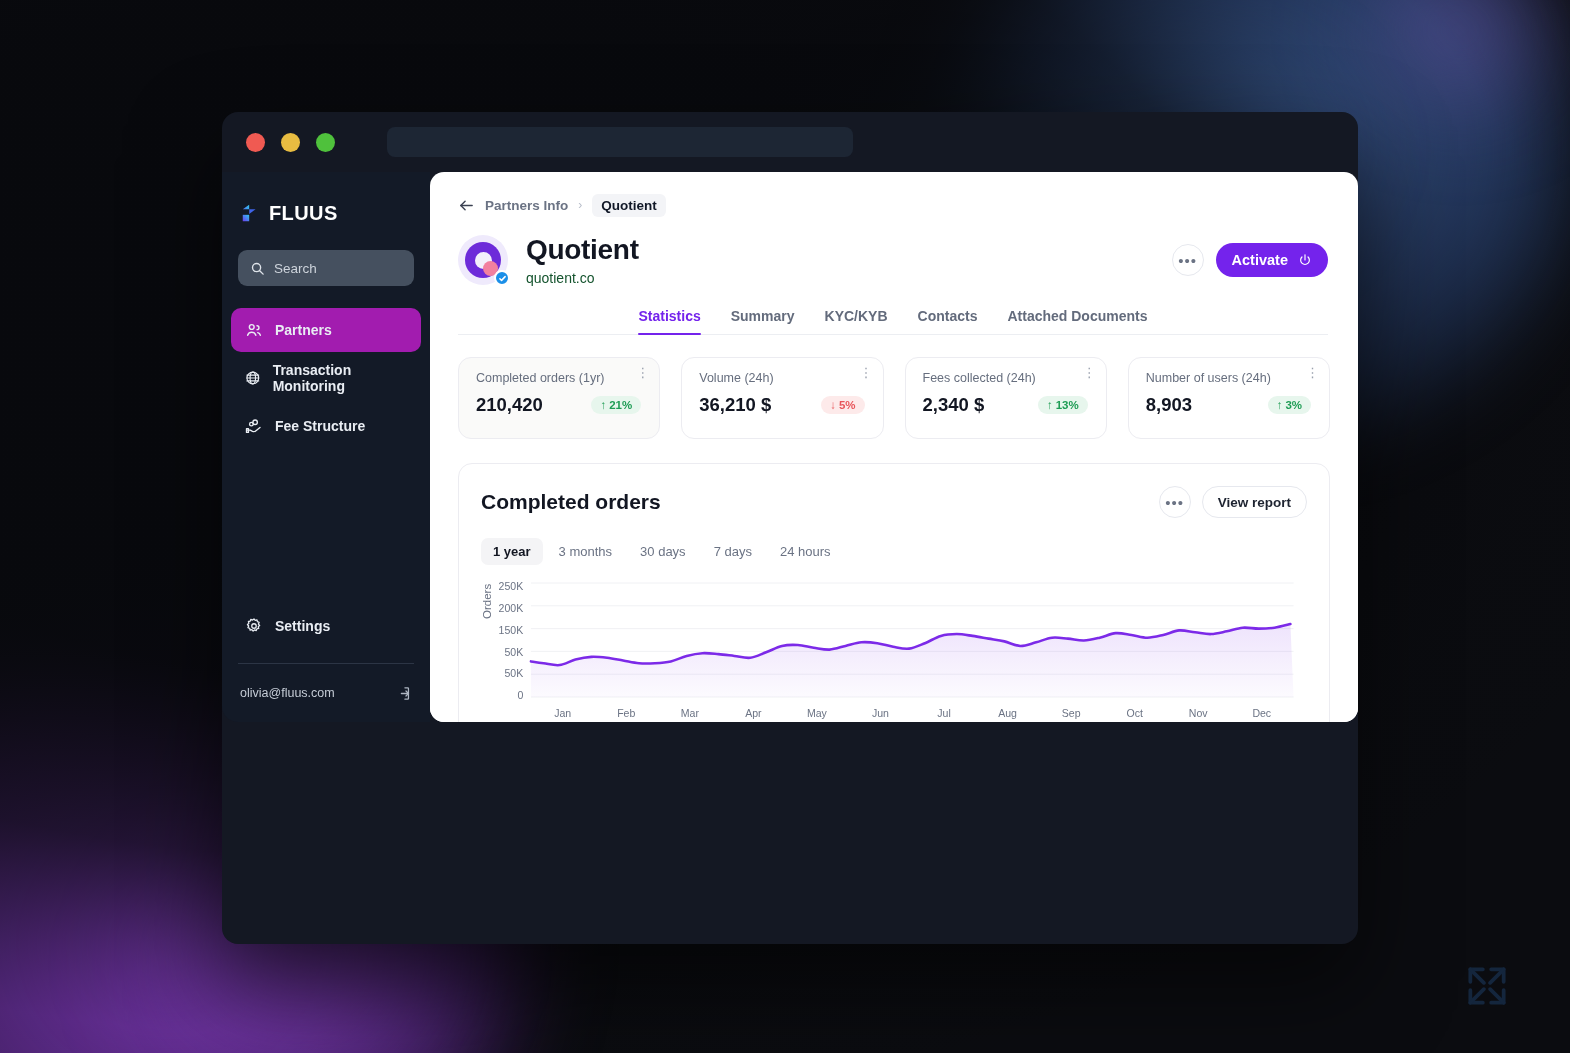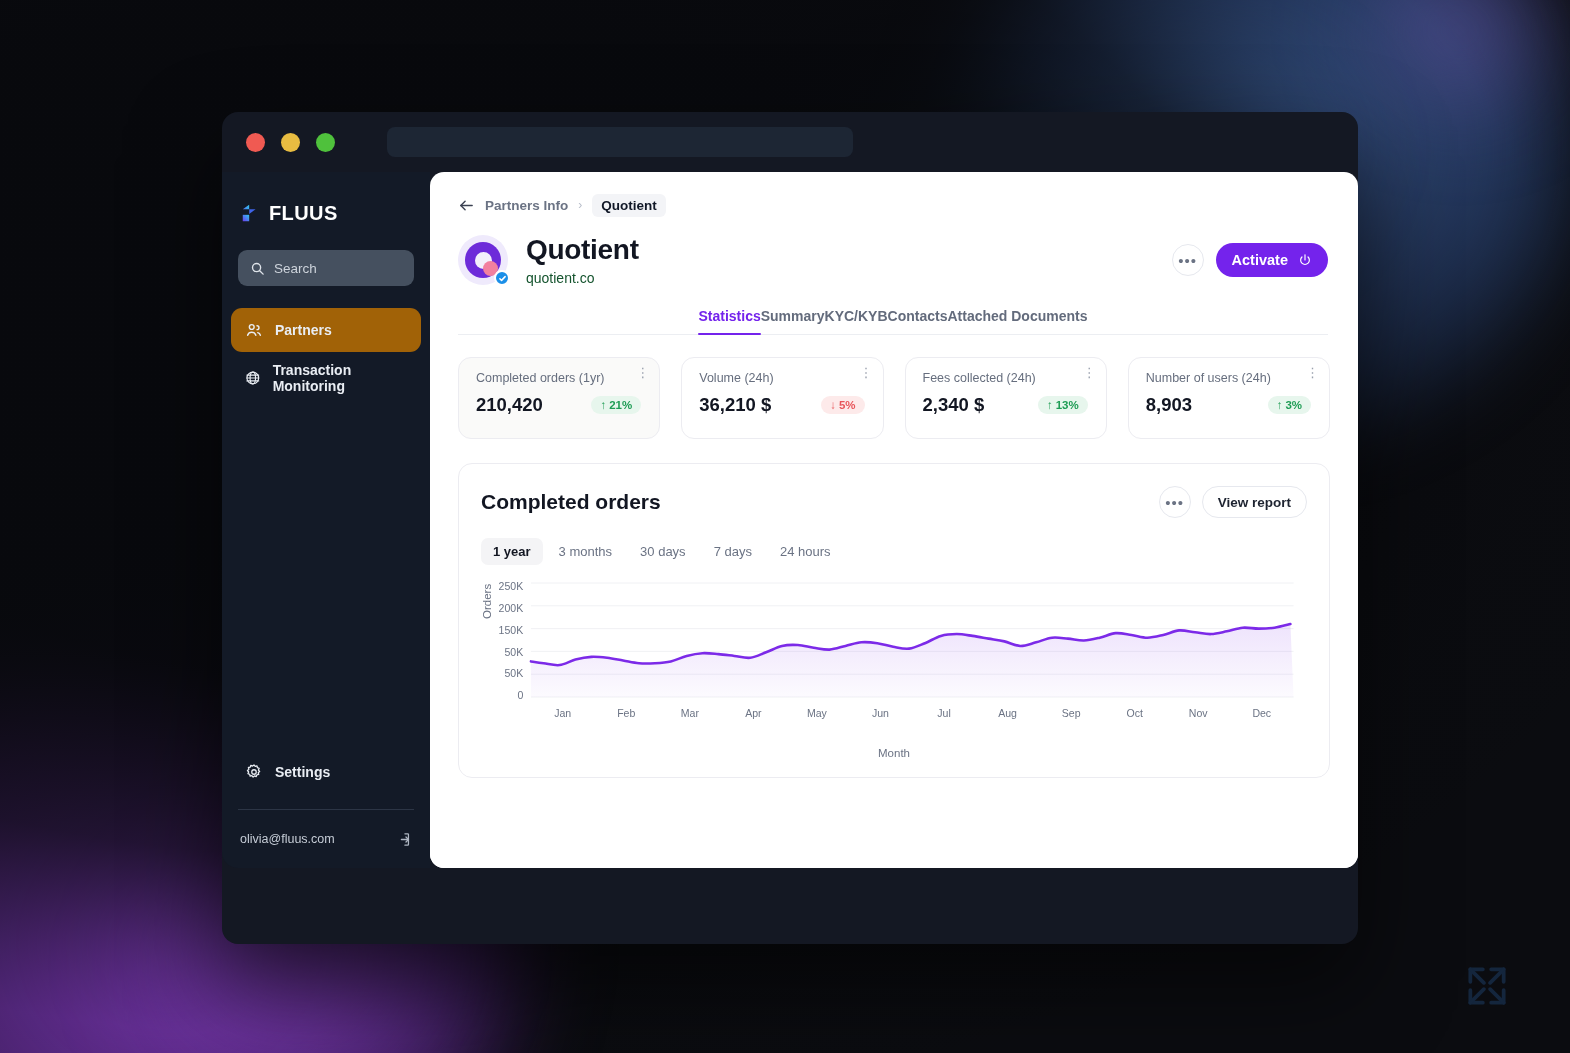--- a/index.html
+++ b/index.html
@@ -74,21 +74,21 @@
   .light { width: 19px; height: 19px; border-radius: 50%; }
   .l-red { background: #f05a52; }
   .l-yellow { background: #e8bc41; }
   .l-green { background: #4fc13c; }
   .urlbar {
     margin-left: 52px; width: 466px; height: 30px;
     background: #1d2634; border-radius: 8px;
   }
 
   
-  .app { display: flex; height: 696px; }
+  .app { display: flex; height: 550px; }
 
   
   .sidebar {
     width: 208px; flex: 0 0 208px;
     background: #131a27;
     display: flex; flex-direction: column;
     padding: 18px 0 0 0;
     border-bottom-left-radius: 16px;
   }
   .brand { display: flex; align-items: center; gap: 7px; padding: 6px 0 0 18px; height: 40px; }
@@ -101,21 +101,21 @@
   }
   .search-ph { color: #cdd3db; font-size: 13.5px; }
 
   .nav { margin-top: 22px; padding: 0 9px; display: flex; flex-direction: column; gap: 4px; }
   .nav-item {
     display: flex; align-items: center; gap: 12px;
     height: 44px; padding: 0 14px; border-radius: 10px;
     color: #e9edf3; font-size: 14px; font-weight: 700;
     cursor: pointer;
   }
-  .nav-item.active { background: #a16207; border-radius: 11px; }
+  .nav-item.active { background: #a21caf; }
   .nav-spacer { flex: 1 1 auto; }
   .settings-row {
     display: flex; align-items: center; gap: 12px;
     padding: 0 23px; height: 42px; margin-bottom: 16px;
     color: #e9edf3; font-size: 14px; font-weight: 700; cursor: pointer;
   }
   .sb-divider { height: 1px; background: #2c3545; margin: 0 16px; }
   .userrow {
     display: flex; align-items: center; justify-content: space-between;
     padding: 0 18px 0 18px; height: 58px;
@@ -174,21 +174,21 @@
   }
   .btn-activate {
     height: 34px; border-radius: 18px; background: #7423ec;
     color: #fff; font-size: 14.5px; font-weight: 700;
     display: flex; align-items: center; gap: 10px;
     padding: 0 16px; border: none; cursor: pointer;
     font-family: "Liberation Sans", sans-serif;
   }
 
   .tabs {
-    display: flex; justify-content: center;
+    display: flex; gap: 30px; justify-content: center;
     margin-top: 22px; border-bottom: 1px solid #eceef2;
   }
   .tab {
     font-size: 14px; color: #636b7c; padding: 0 0 10px 0;
     cursor: pointer; position: relative; font-weight: 600;
   }
   .tab.active { color: #7423ec; font-weight: 700; }
   .tab.active::after {
     content: ""; position: absolute; left: 0; right: 0; bottom: -1px;
     height: 2.5px; background: #7423ec; border-radius: 2px;
@@ -329,20 +329,29 @@
           <span>Partners</span>
         </div>
         <div class="nav-item">
           <svg width="18" height="18" viewBox="0 0 24 24" fill="none" stroke="#e9edf3" stroke-width="1.8" stroke-linecap="round">
             <circle cx="12" cy="12" r="9"></circle>
               <path d="M3 12h18"></path>
               <path d="M3 7.5h18M3 16.5h18"></path>
             <ellipse cx="12" cy="12" rx="4.2" ry="9"></ellipse>
           </svg>
           <span>Transaction Monitoring</span>
+        </div>
+        <div class="nav-item">
+          <svg width="18" height="18" viewBox="0 0 24 24" fill="none" stroke="#e9edf3" stroke-width="1.8" stroke-linecap="round" stroke-linejoin="round">
+            <circle cx="13.5" cy="7" r="3"></circle>
+              <circle cx="8.5" cy="9.5" r="2.4"></circle>
+            <path d="M3 17.5h4l3 1.6c1.4.7 3 .5 4.2-.5L20 14"></path>
+            <path d="M2 15.5h2.6v5H2z"></path>
+          </svg>
+          <span>Fee Structure</span>
         </div>
       </nav>
 
       <div class="nav-spacer"></div>
 
       <div class="settings-row">
         <svg width="18" height="18" viewBox="0 0 24 24" fill="none" stroke="#e9edf3" stroke-width="1.7" stroke-linejoin="round">
           <circle cx="12" cy="12" r="3"></circle>
           <path d="M12 2.6l1.6 1.9 2.4-.7.5 2.5 2.4.8-1 2.3 1.6 1.9-1.9 1.6.7 2.4-2.5.5-.8 2.4-2.3-1-1.9 1.6-1.6-1.9-2.4.7-.5-2.5-2.4-.8 1-2.3L3.3 10l1.9-1.6-.7-2.4 2.5-.5.8-2.4 2.3 1z"></path>
         </svg>

